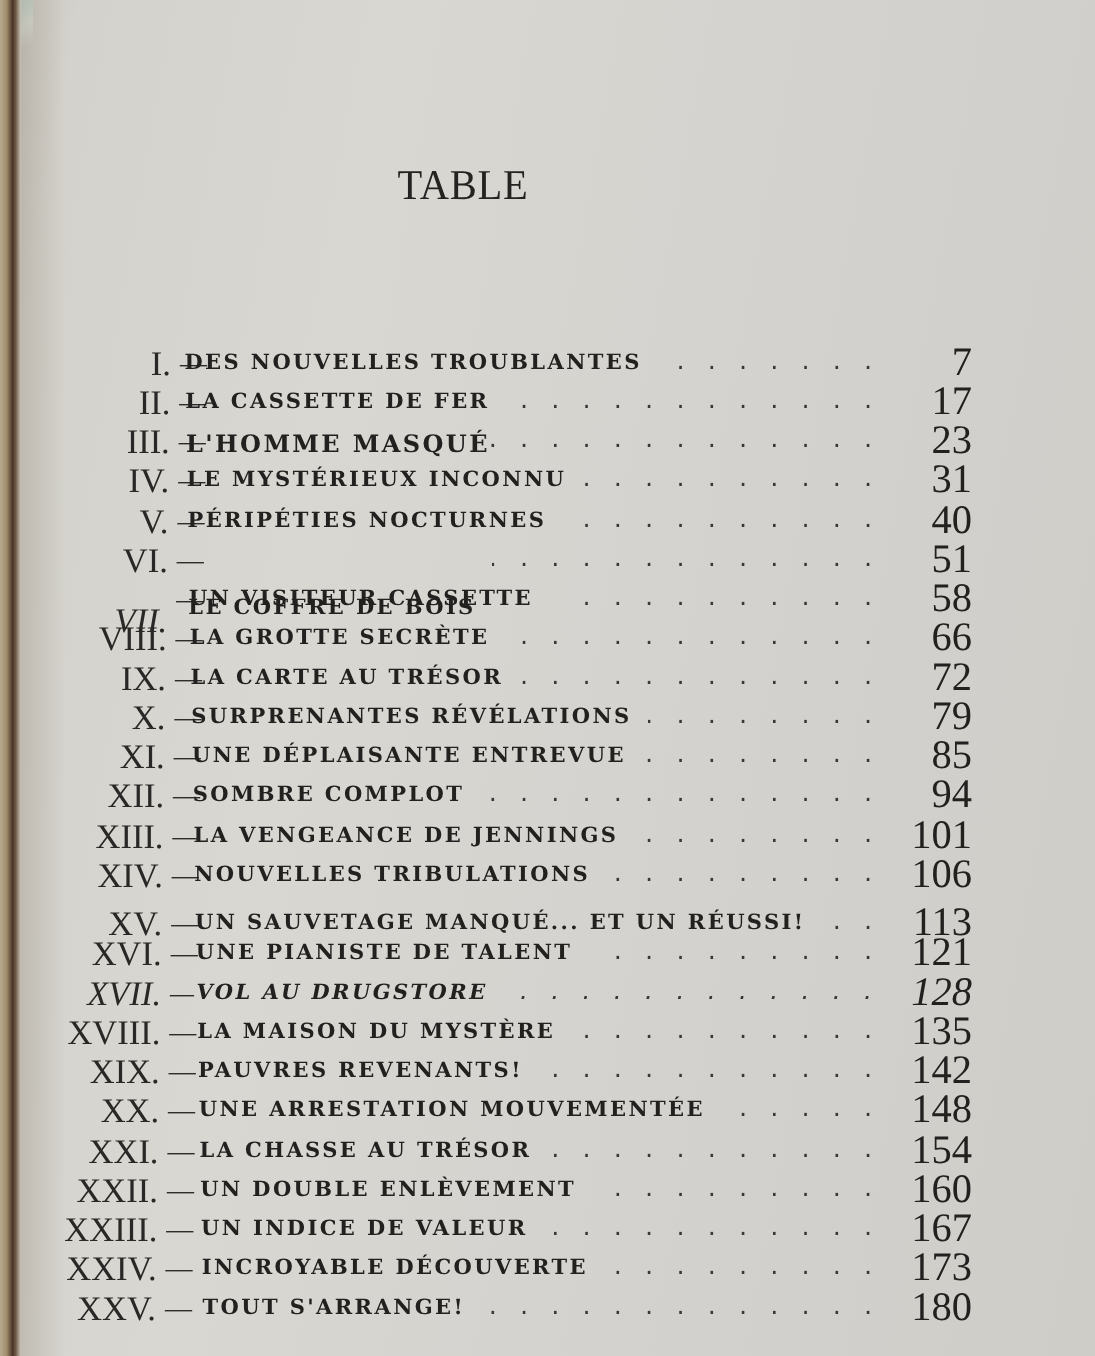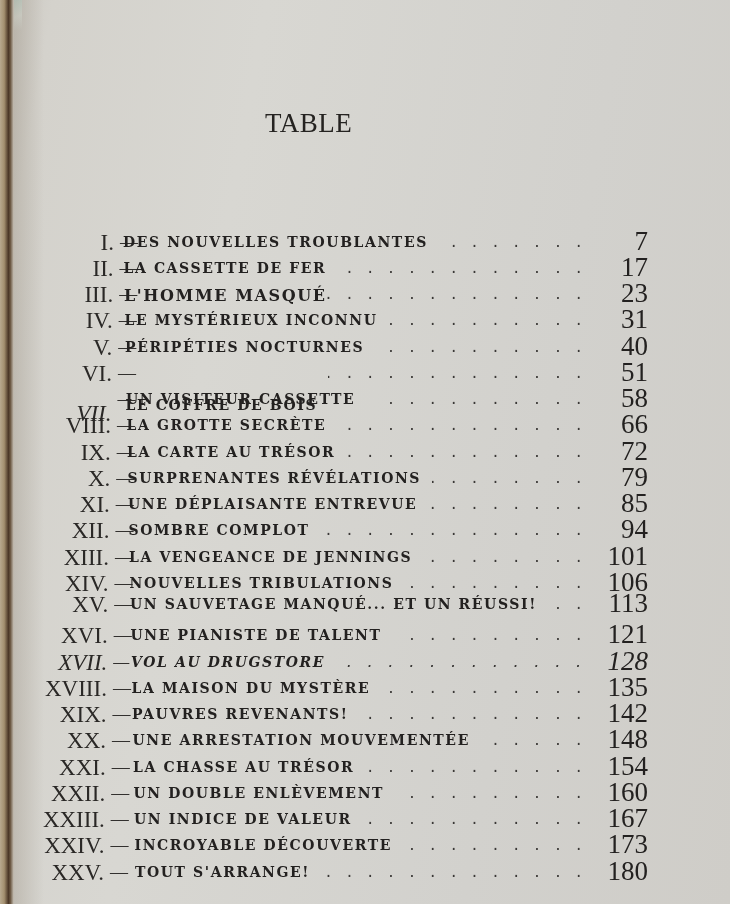--- a/index.html
+++ b/index.html
@@ -189,21 +189,21 @@
       <span class="dots" style="top: 6px; left: 422px; width: 163px; direction: rtl;">. . . . . . . . . . . . . . . . . . . . . . . . . . . . . .</span>
       <span class="page" style="top: -2px;">101</span>
     </div>
     <div class="row" style="top: 341px;">
       <span class="num" style="right: 621.417px; top: 2px;">XIV.</span>
       <span class="dash" style="left: 114.583px; top: 4px;">—</span>
       <span class="label" style="left: 129.5px; top: 6px; text-transform: none; font-variant: normal; font-size: 14px;">NOUVELLES TRIBULATIONS</span>
       <span class="dots" style="top: 6px; left: 404px; width: 181px; direction: rtl;">. . . . . . . . . . . . . . . . . . . . . . . . . . . . . .</span>
       <span class="page" style="top: -2px;">106</span>
     </div>
-    <div class="row" style="top: 362px;">
+    <div class="row" style="top: 373px;">
       <span class="num" style="right: 621.833px; top: 2px;">XV.</span>
       <span class="dash" style="left: 114.167px; top: 4px;">—</span>
       <span class="label" style="left: 130px; top: 6px; text-transform: none; font-variant: normal; font-size: 14px;">UN SAUVETAGE MANQUÉ... ET UN RÉUSSI!</span>
       <span class="dots" style="top: 6px; left: 547px; width: 38px; direction: rtl;">. . . . . . . . . . . . . . . . . . . . . . . . . . . . . .</span>
       <span class="page" style="top: -2px;">113</span>
     </div>
     <div class="row" style="top: 393px;">
       <span class="num" style="right: 622.25px; top: 2px;">XVI.</span>
       <span class="dash" style="left: 113.75px; top: 4px;">—</span>
       <span class="label" style="left: 130.5px; top: 6px; text-transform: none; font-variant: normal; font-size: 14px;">UNE PIANISTE DE TALENT</span>

